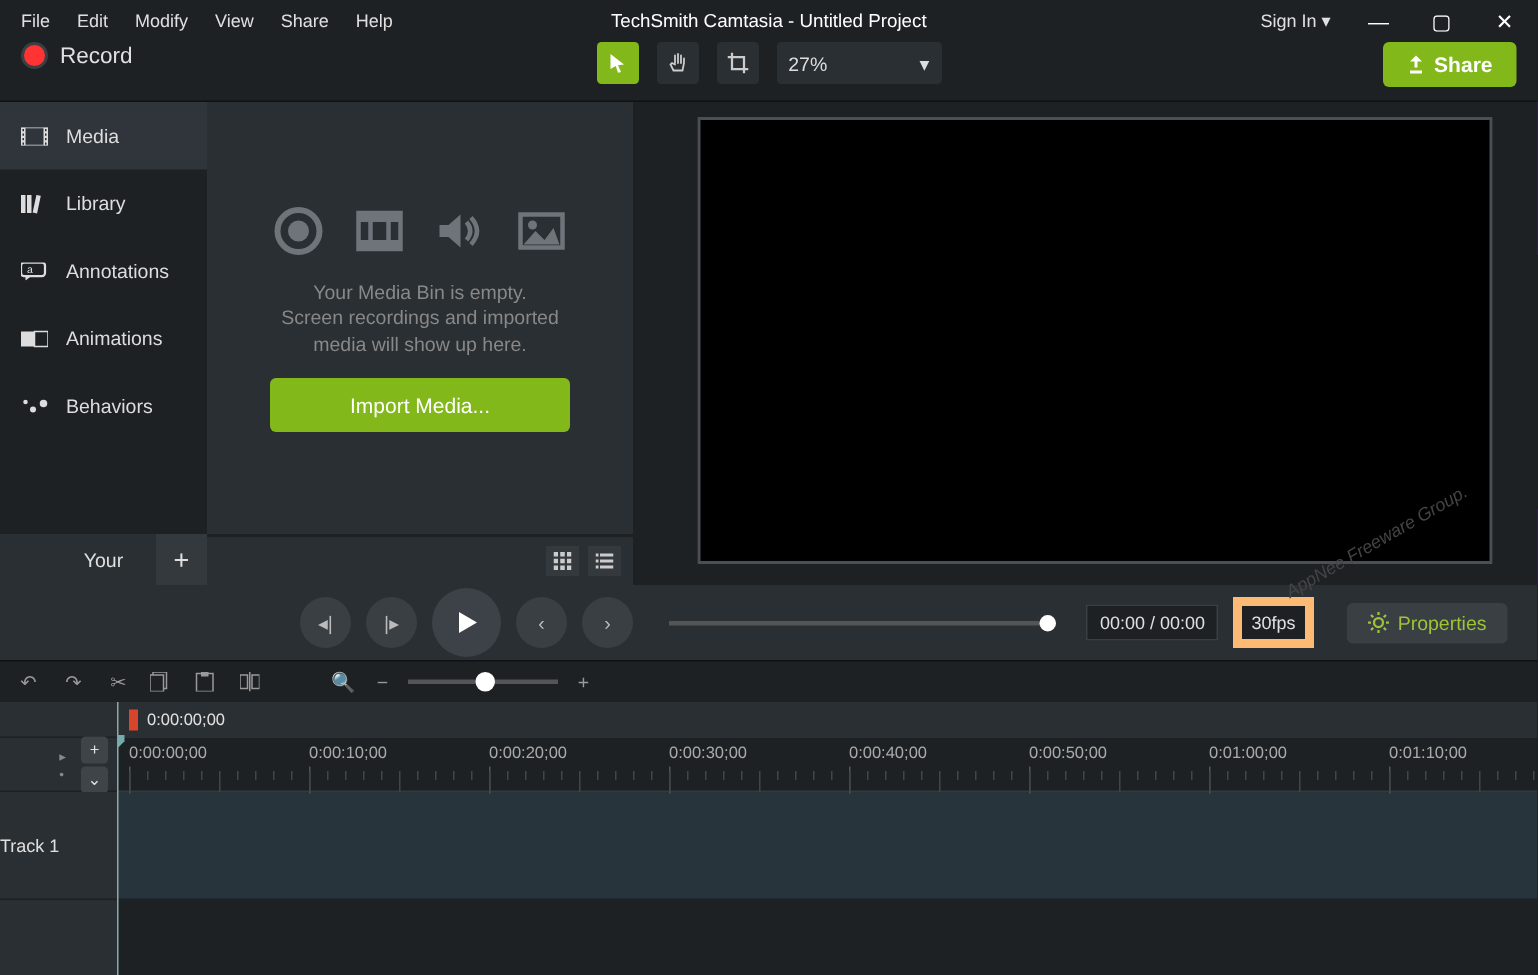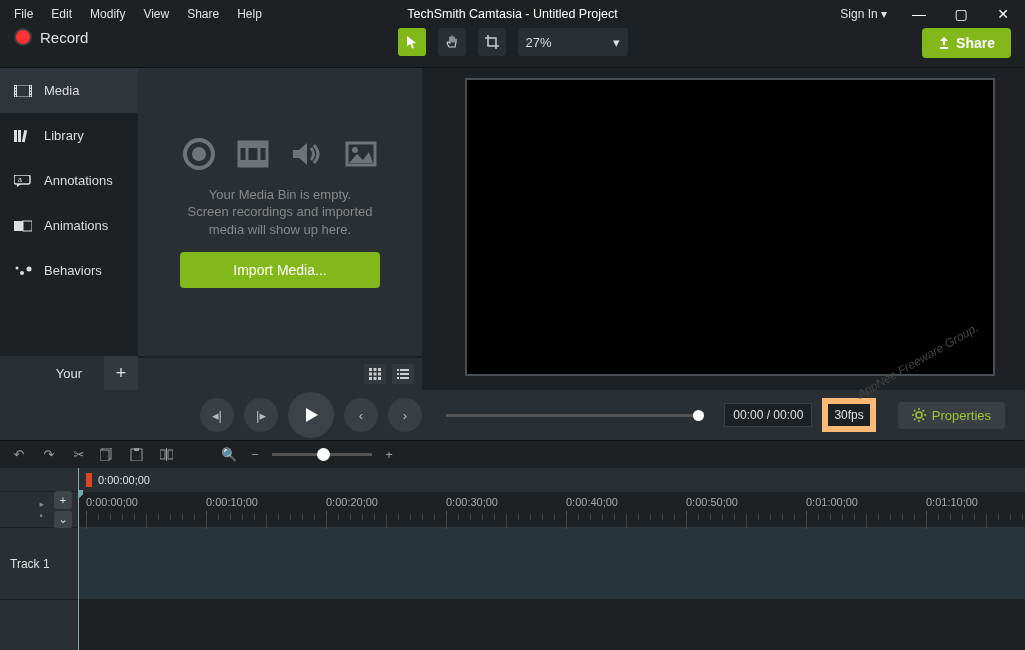--- a/index.html
+++ b/index.html
@@ -49,21 +49,21 @@
   .tl-toolbar { height: 28px; background: #1d2124; display: flex; align-items: center; padding: 0 10px; gap: 12px; border-top: 1px solid #0f1214; }
   .tl-ico { width: 18px; cursor: pointer; text-align: center; color: #999; font-size: 13px; }
   .zoom-slider { display: flex; align-items: center; gap: 8px; margin-left: 30px; }
   .zs-track { width: 100px; height: 3px; background: #555; position: relative; }
   .zs-knob { position: absolute; left: 45%; top: -5px; width: 13px; height: 13px; border-radius: 50%; background: #fff; }
   .timeline-area { background: #1d2124; height: 182px; display: flex; }
   .tl-leftcol { width: 78px; background: #2a2f33; display: flex; flex-direction: column; }
   .tl-leftcol .marker-row { height: 24px; display: flex; align-items: center; justify-content: flex-end; padding-right: 8px; border-bottom: 1px solid #1d2124; }
   .tl-leftcol .track-controls { height: 36px; display: flex; align-items: center; justify-content: flex-end; gap: 6px; padding-right: 6px; background:#2a2f33; border-bottom: 1px solid #1d2124;}
   .tcbtn { width: 18px; height: 18px; background: #3f4449; border-radius: 3px; display: flex; align-items: center; justify-content: center; cursor: pointer; font-size: 11px;}
-  .tl-leftcol .track-label { height: 72px; display: flex; align-items: center; padding-left: 10px; background: #2a2f33; font-size: 12px; border-bottom: 1px solid #1d2124;}
+  .tl-leftcol .track-label { height: 72px; display: flex; align-items: center; background: #2a2f33; font-size: 12px; border-bottom: 1px solid #1d2124;}
   .tl-rightcol { flex: 1; background: #1d2124; position: relative; overflow: hidden; }
   .tl-marker-strip { height: 24px; background: #2a2f33; position: relative; display: flex; align-items: center; padding-left: 8px; font-size: 11px; }
   .marker-flag { display:inline-block; width:6px; height:14px; background:#d9452b; margin-right:6px; }
   .tl-ruler { height: 36px; background: #1d2124; position: relative; border-bottom: 1px solid #34393e; }
   .ruler-major { position: absolute; top: 4px; font-size: 11px; color: #aaa; }
   .ruler-major::before { content:""; position:absolute; left:0; top:15px; width:1px; height:18px; background:#555;}
   .ruler-ticks { position: absolute; top: 22px; left: 0; right: 0; height: 14px; }
   .tick { position: absolute; width: 1px; background: #444; top: 0; }
   .tick.short { height: 6px; }
   .tick.long { height: 14px; }

